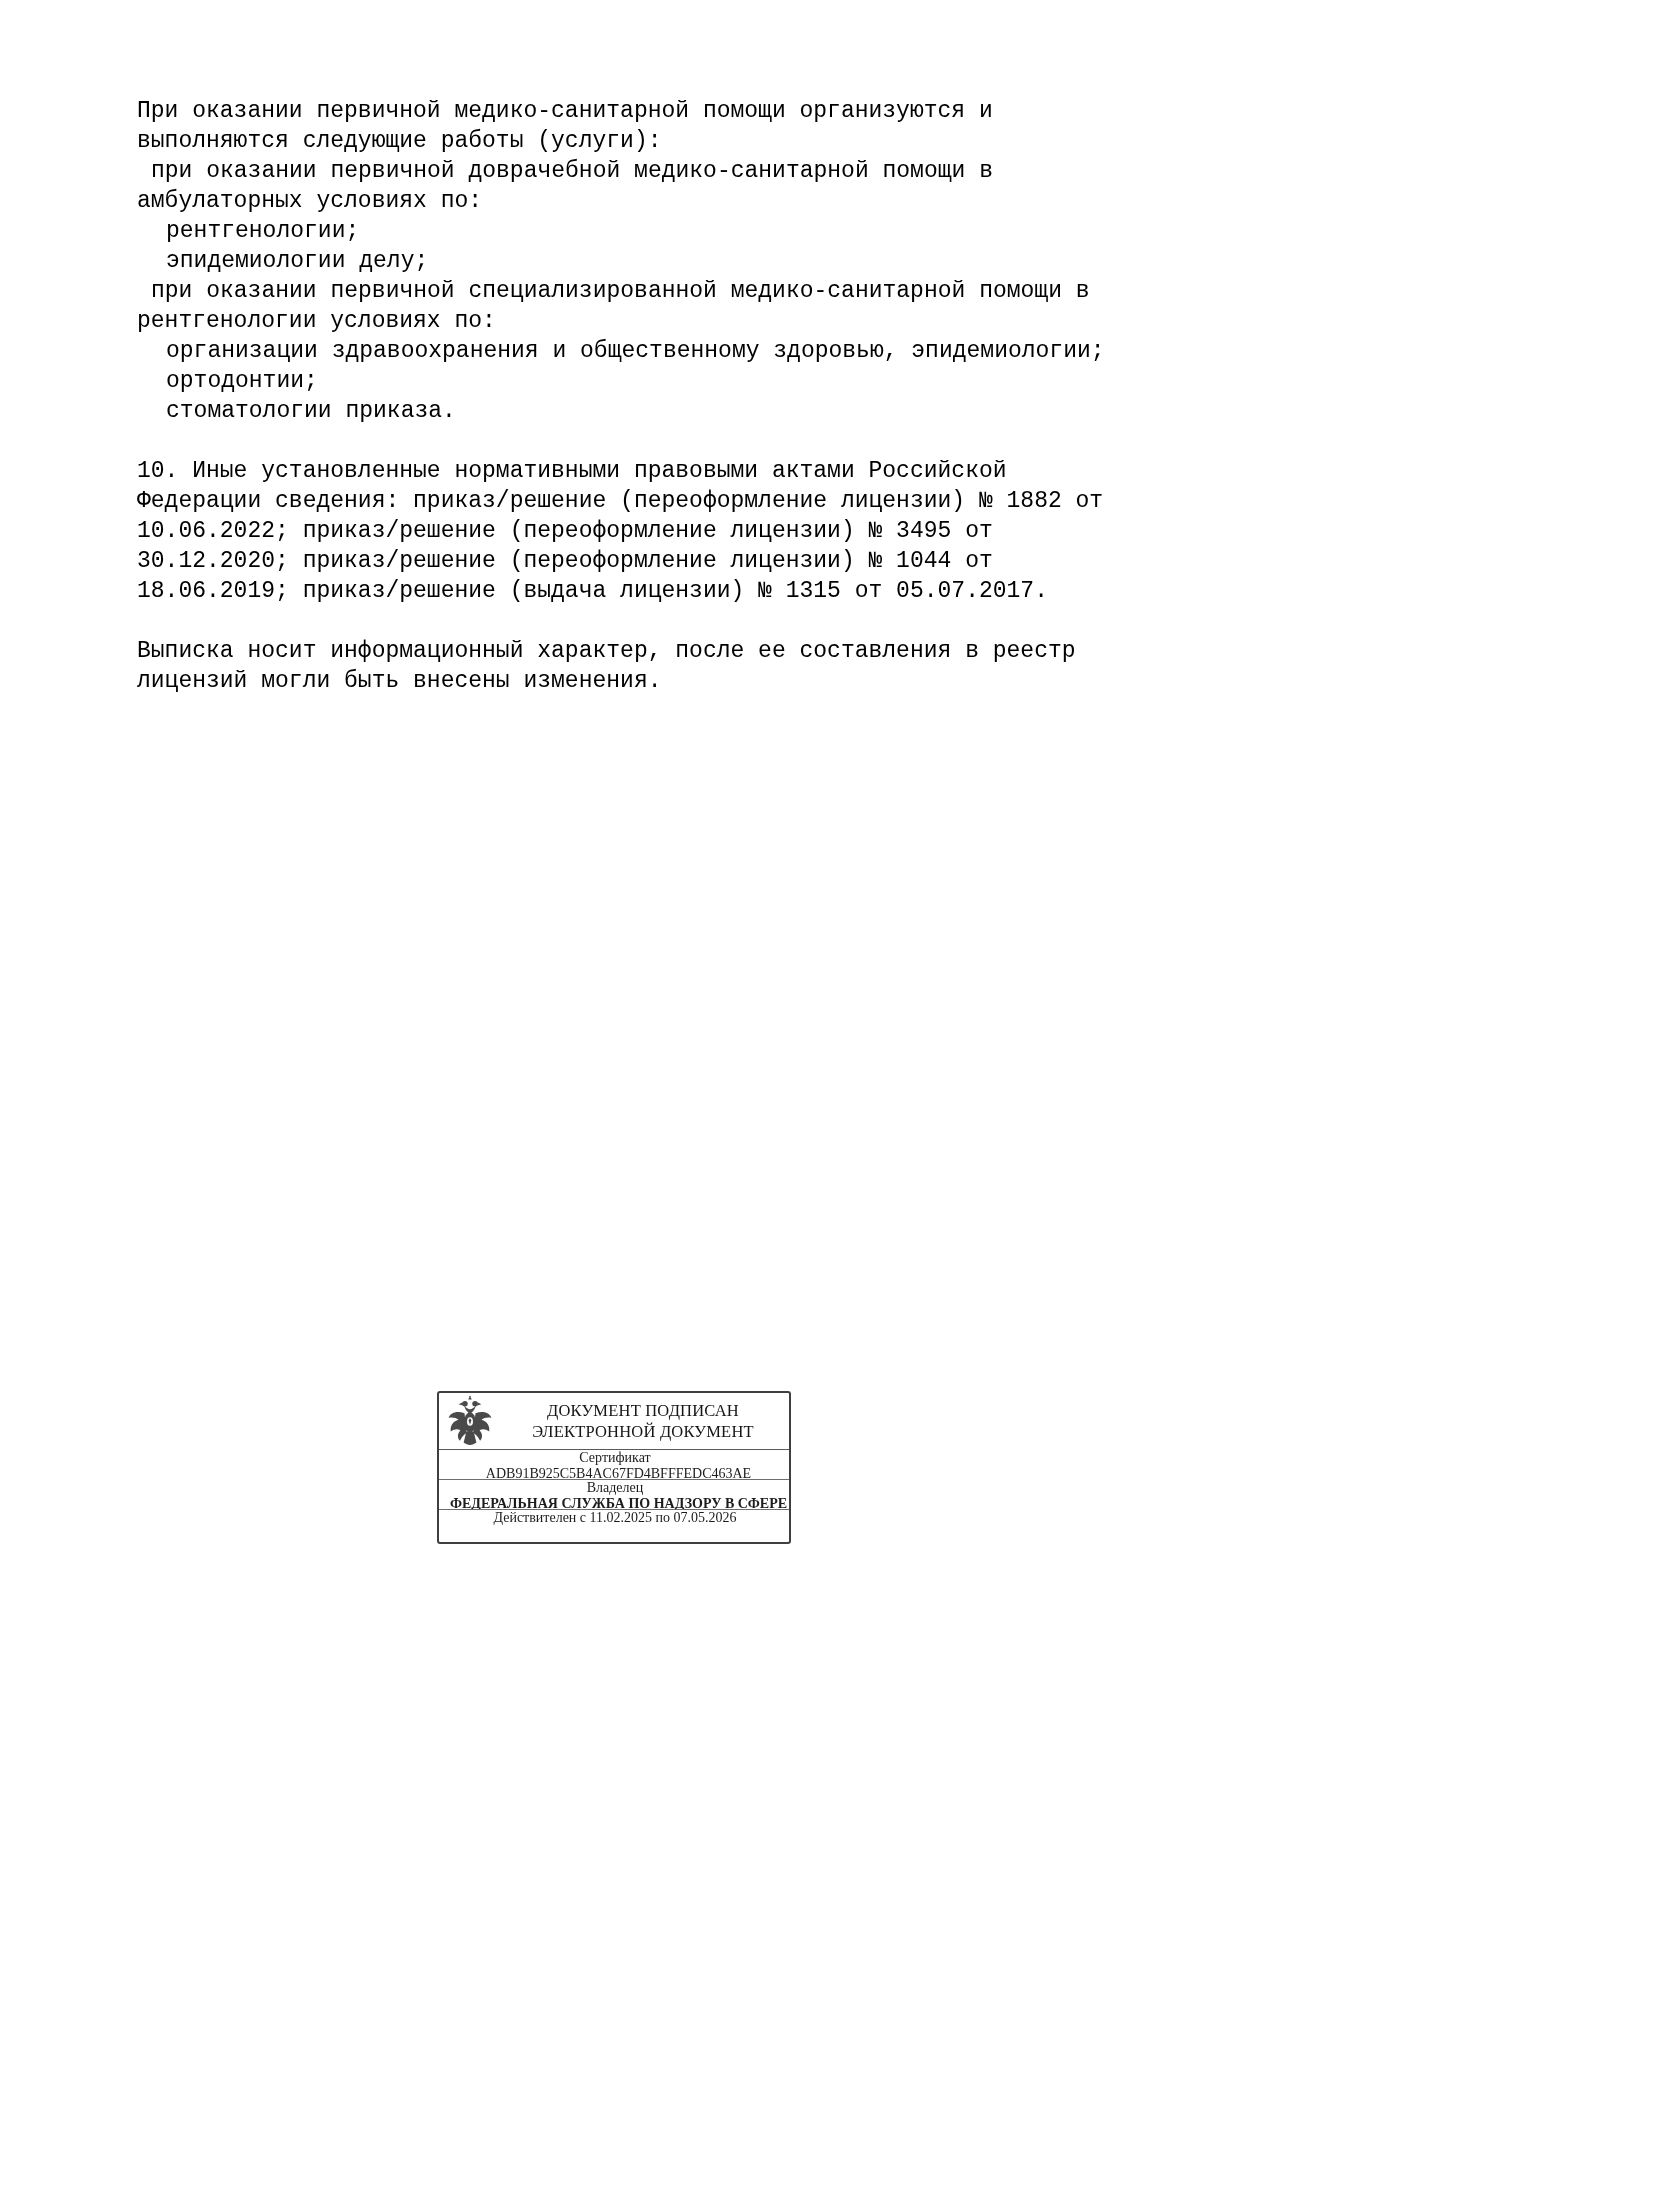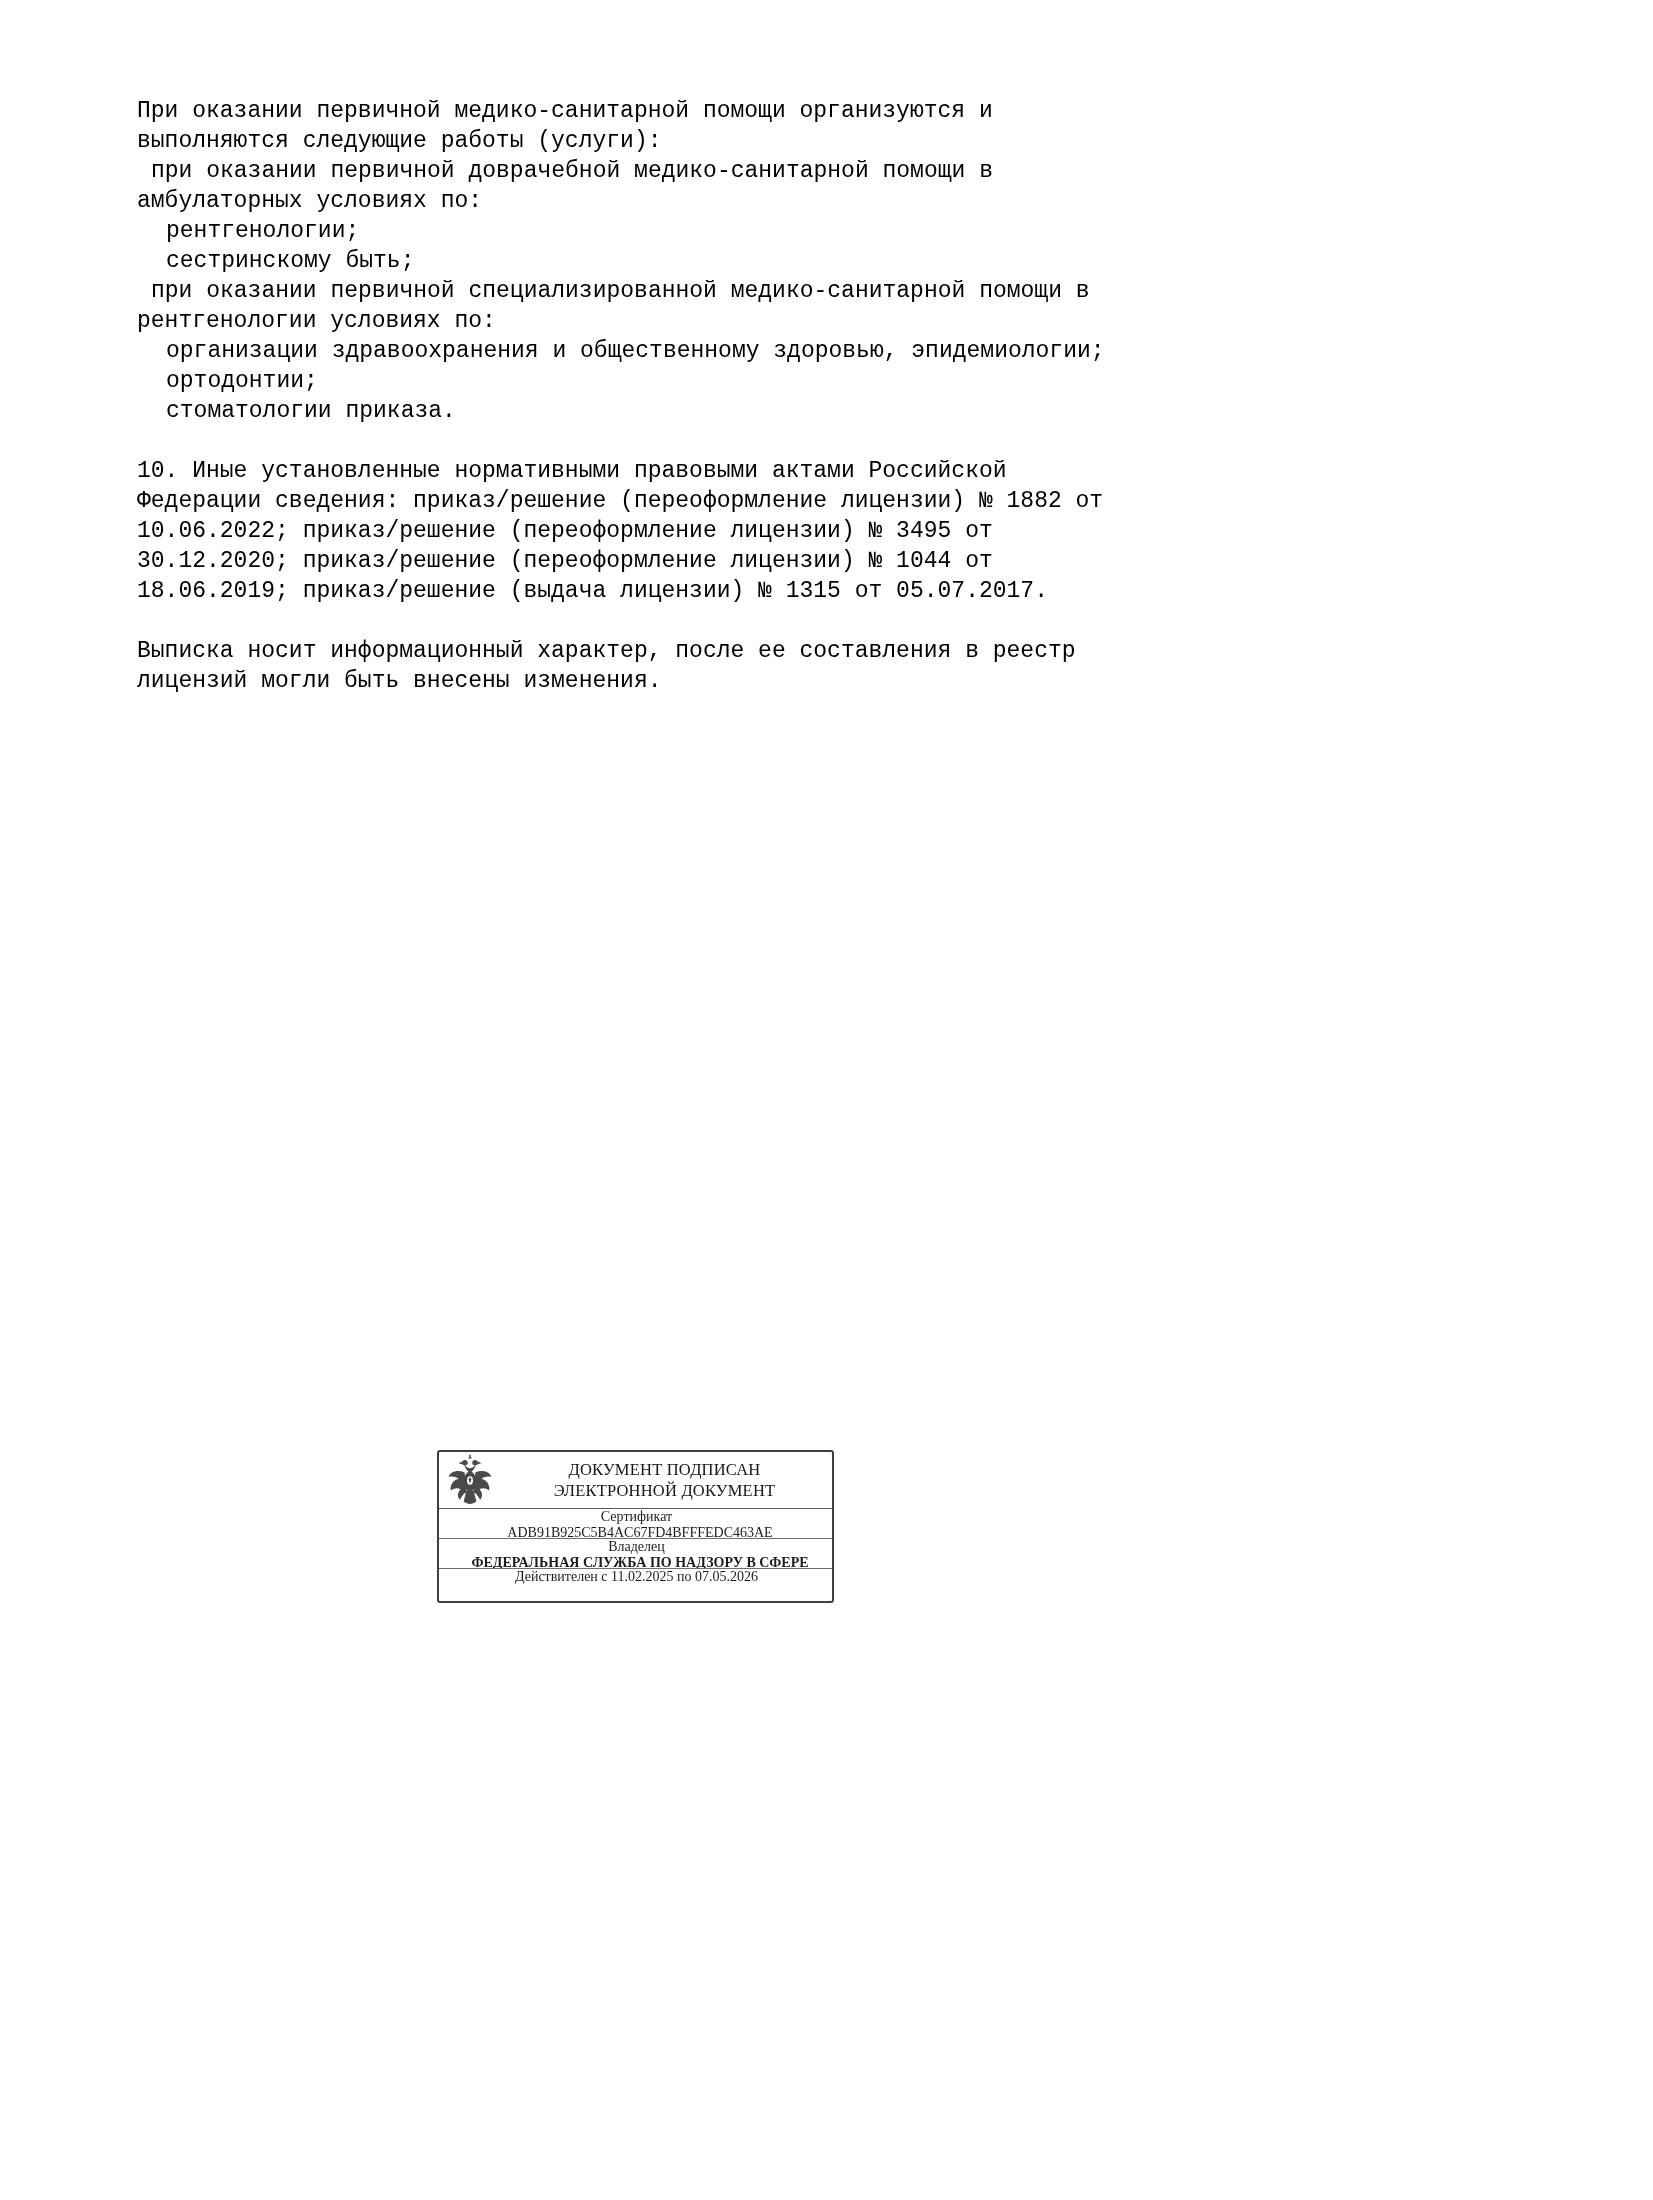--- a/index.html
+++ b/index.html
@@ -29,22 +29,22 @@
   }
   .para { text-indent: 0; }
   .para.indent-1 { text-indent: 14px; }
   .para.indent-2 { text-indent: 29px; }
   .para.space-before { margin-top: 30px; }
 
   
   .stamp {
     position: absolute;
     left: 437px;
-    top: 1450px;
-    width: 397px;
+    top: 1391px;
+    width: 354px;
     height: 153px;
     border: 2px solid #3f3f3f;
     border-radius: 3px;
     box-sizing: border-box;
     background: #ffffff;
     color: #1c1c1c;
     overflow: hidden;
   }
   .stamp-top {
     display: flex;
@@ -88,21 +88,21 @@
 </style>
 </head>
 <body>
 
 <div class="page">
 
   <div class="doc-body">
       <div class="para indent-0">При оказании первичной медико-санитарной помощи организуются и выполняются следующие работы (услуги):</div>
       <div class="para indent-1">при оказании первичной доврачебной медико-санитарной помощи в амбулаторных условиях по:</div>
       <div class="para indent-2">рентгенологии;</div>
-      <div class="para indent-2">сестринскому быть;</div>
+      <div class="para indent-2">эпидемиологии делу;</div>
       <div class="para indent-1">при оказании первичной специализированной медико-санитарной помощи в рентгенологии условиях по:</div>
       <div class="para indent-2">организации здравоохранения и общественному здоровью, эпидемиологии;</div>
       <div class="para indent-2">ортодонтии;</div>
       <div class="para indent-2">стоматологии приказа.</div>
       <div class="para indent-0 space-before">10. Иные установленные нормативными правовыми актами Российской Федерации сведения: приказ/решение (переоформление лицензии) № 1882 от 10.06.2022; приказ/решение (переоформление лицензии) № 3495 от 30.12.2020; приказ/решение (переоформление лицензии) № 1044 от 18.06.2019; приказ/решение (выдача лицензии) № 1315 от 05.07.2017.</div>
       <div class="para indent-0 space-before">Выписка носит информационный характер, после ее составления в реестр лицензий могли быть внесены изменения.</div>
     </div>
 
   <div class="stamp">
     <div class="stamp-top">

